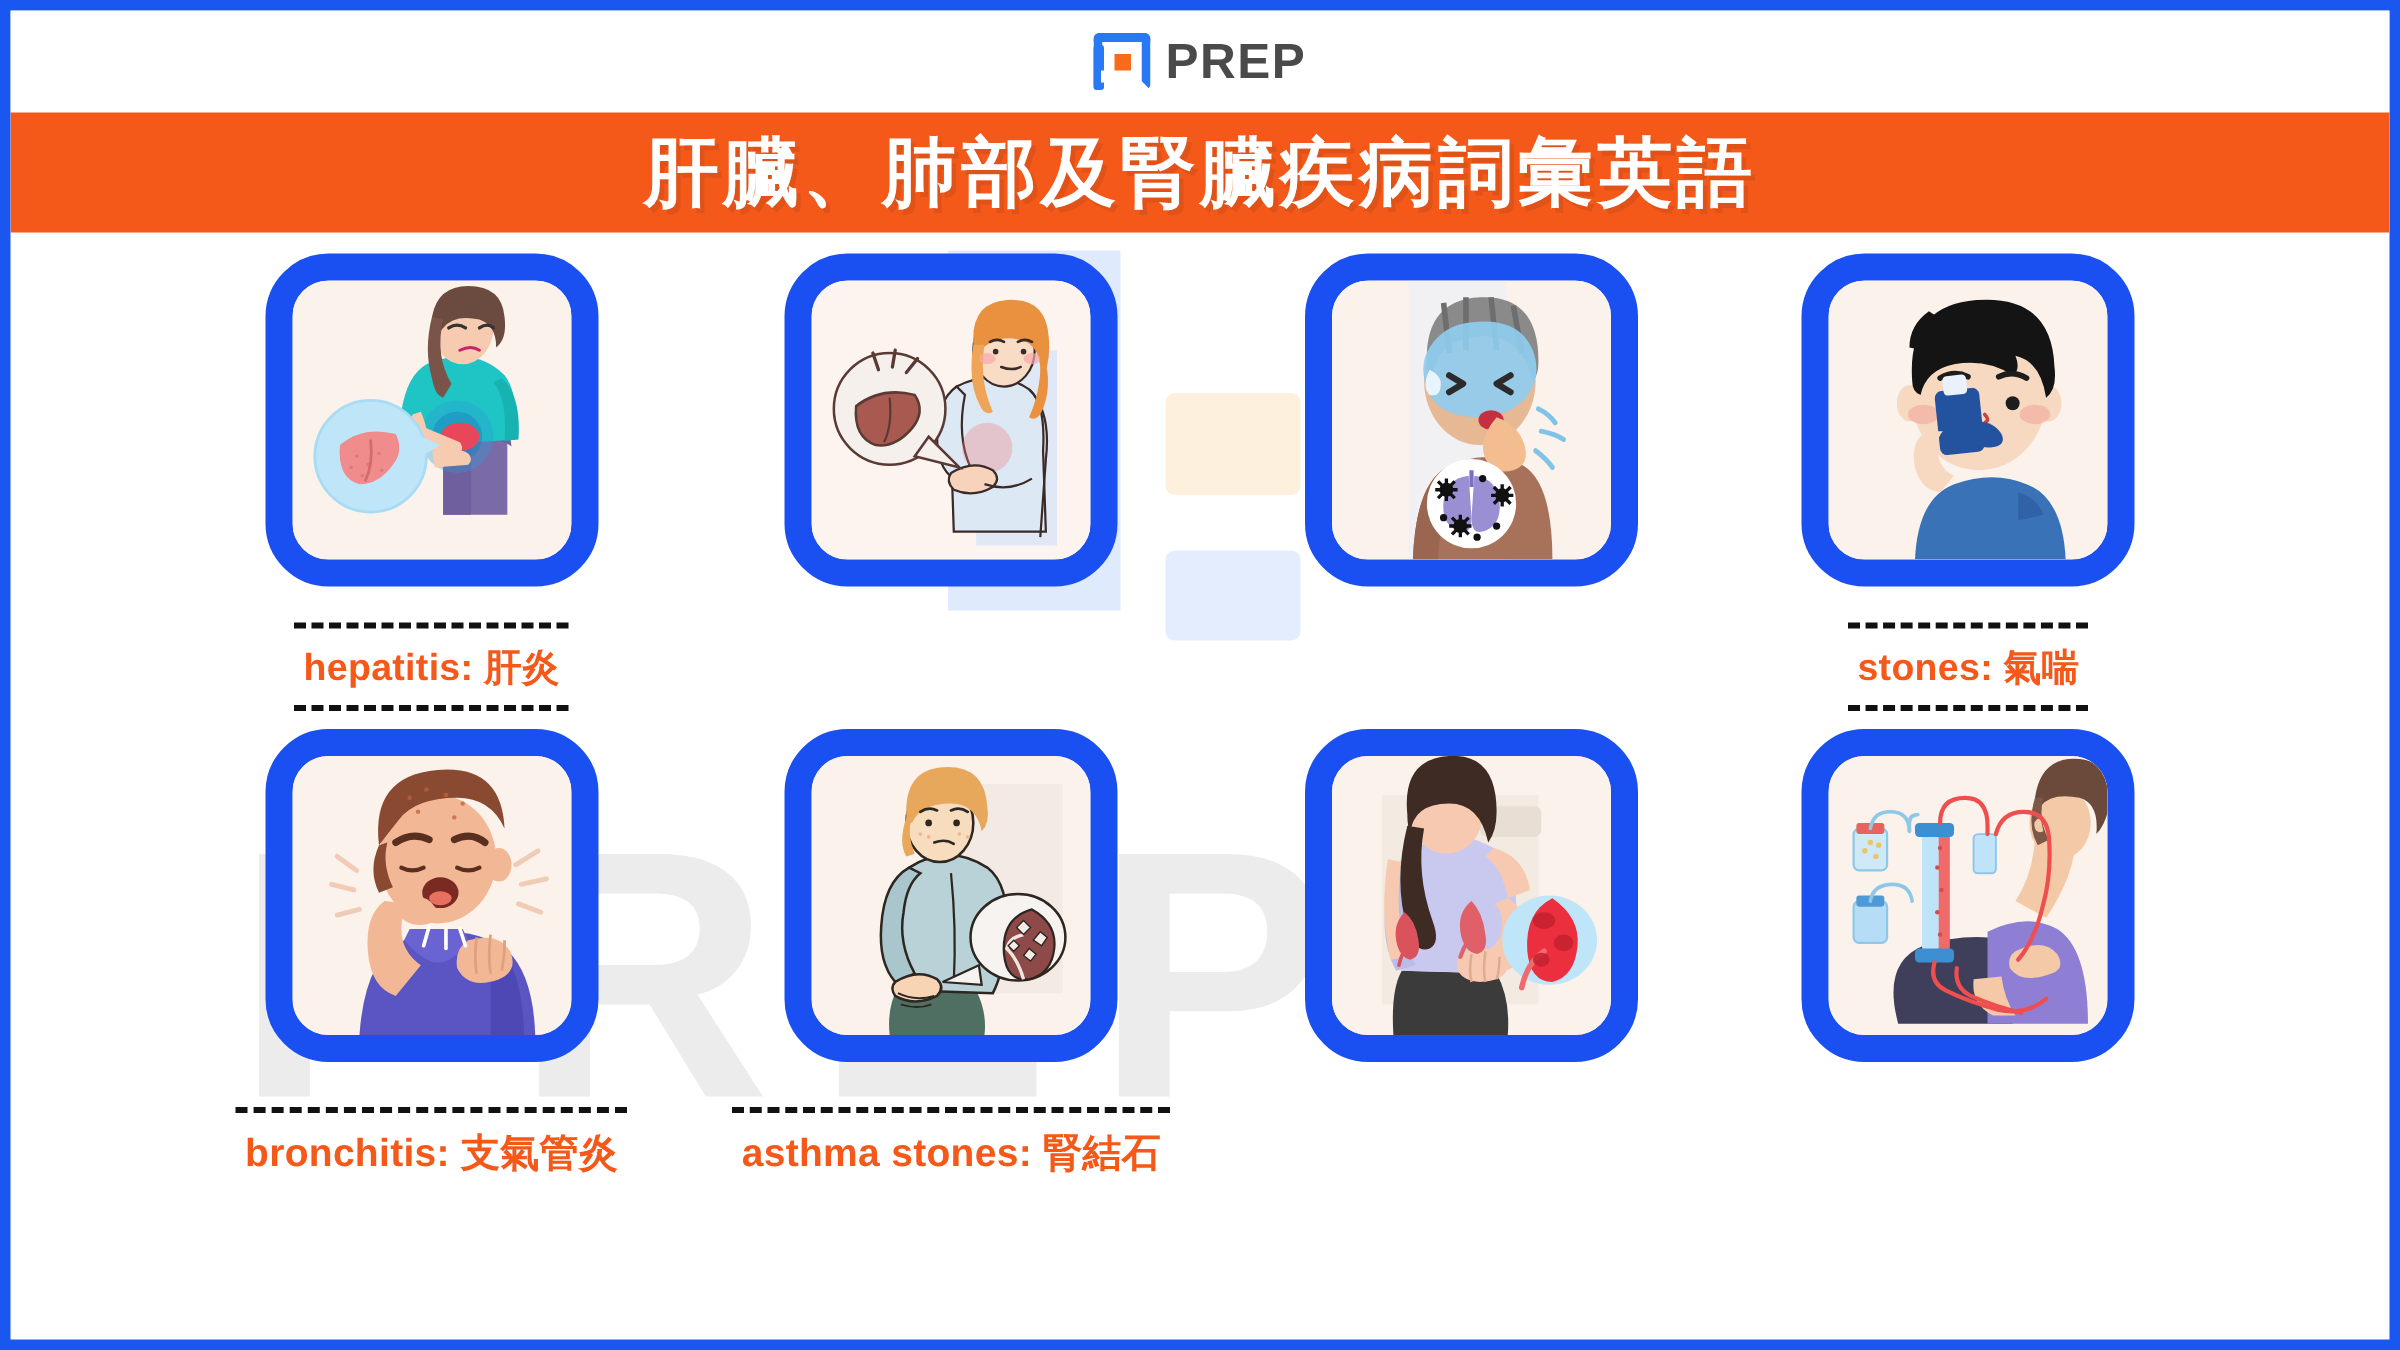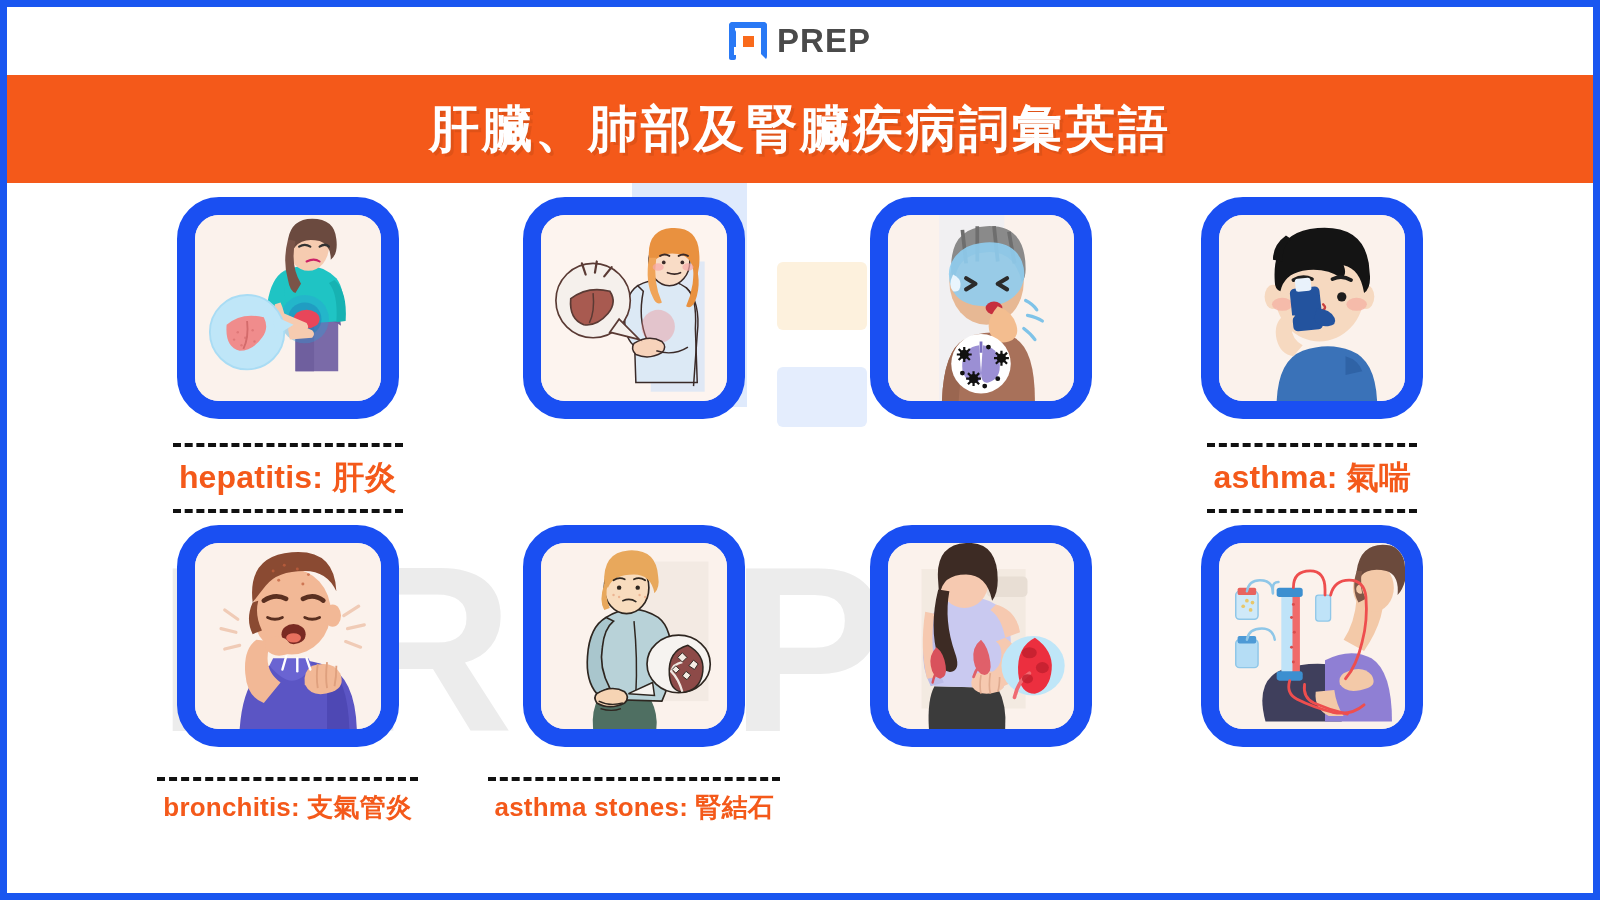--- a/index.html
+++ b/index.html
@@ -46,21 +46,21 @@
     position: absolute; left: 5px; top: 25px;
     width: 18px; height: 8px; background: #ffffff;
   }
   .logo-text {
     font-size: 33px; font-weight: bold; letter-spacing: 1px; color: #4a4a4a;
   }
 
   
   .title-bar {
     position: relative;
-    height: 108px;
+    height: 80px;
     background: #f4591a;
     display: flex; align-items: center; justify-content: center;
     z-index: 5;
   }
   .title-text {
     color: #ffffff;
     font-size: 50px;
     font-weight: bold;
     letter-spacing: 3px;
     text-shadow: 3px 3px 0 rgba(0,0,0,0.08);
@@ -122,21 +122,21 @@
 
   .label-wrap {
     margin-top: 24px;
     padding: 9px 6px;
     border-top: 4px dashed #111111;
     border-bottom: 4px dashed #111111;
     text-align: center;
     min-width: 160px;
   }
   .label-text {
-    font-size: 32px;
+    font-size: 25px;
     font-weight: bold;
     color: #f4591a;
     white-space: nowrap;
     letter-spacing: 0.2px;
   }
   .row2 .label-wrap { border-bottom: none; padding-bottom: 0; margin-top: 30px; }
   .row2 .label-text { font-size: 26px; }
 </style>
 </head>
 <body>
@@ -314,21 +314,21 @@
             <circle cx="132" cy="88" r="5" fill="#1d1d1d"></circle>
             <path d="M112 96 q4 4 0 6" stroke="#c8403f" stroke-width="2.6" fill="none" stroke-linecap="round"></path>
             <rect x="78" y="78" width="32" height="46" rx="5" fill="#23539e" transform="rotate(-6 94 101)"></rect>
             <rect x="82" y="68" width="17" height="14" rx="3" fill="#e9f2fb" transform="rotate(-6 90 75)"></rect>
             <path d="M106 100 q14 2 18 12 q2 8 -8 8 q-12 0 -14 -10 z" fill="#23539e" transform="rotate(-6 112 108)"></path>
             <path d="M70 108 q-12 8 -8 26 q4 16 18 18 l10 -12 q-12 -6 -12 -20 q0 -8 4 -12 z" fill="#f6d9c0"></path>
           </svg>
         </div>
       </div>
       <div class="label-wrap">
-        <div class="label-text">asthma: 氣喘</div>
+        <div class="label-text">stones: 氣喘</div>
       </div>
     </div>
 
     <div class="cell row2">
       <div class="card">
         <div class="art">
           <svg viewBox="0 0 200 200">
             <rect width="200" height="200" fill="#fbf2ec"></rect>
             <path d="M48 200 q4 -56 32 -68 q32 -12 62 0 q30 12 32 68 z" fill="#5b55c4"></path>
             <path d="M142 132 q22 12 24 68 h-24 z" fill="#4e48b4"></path>

